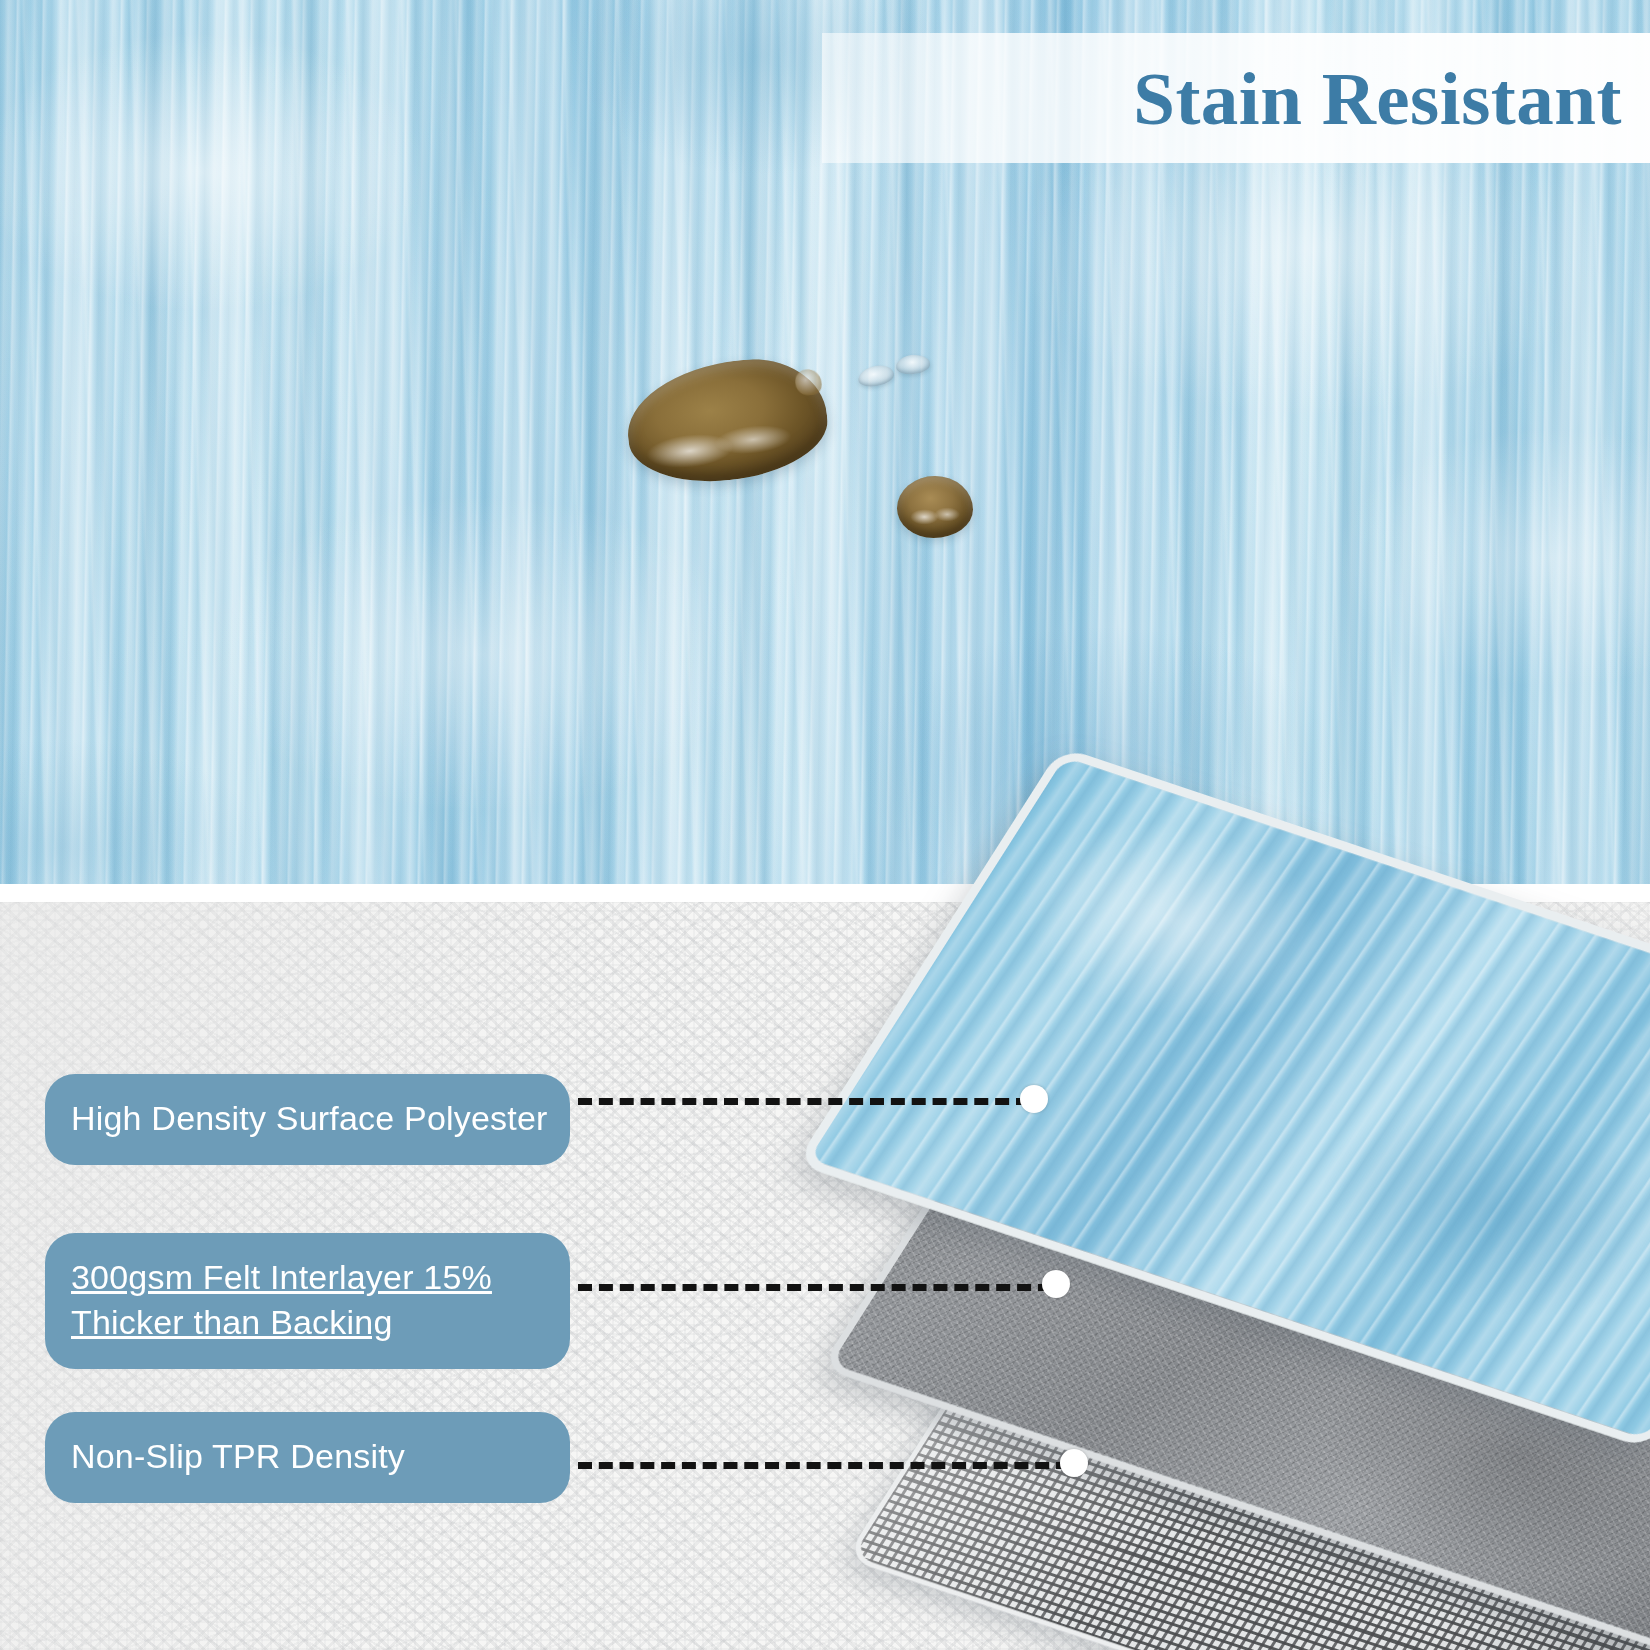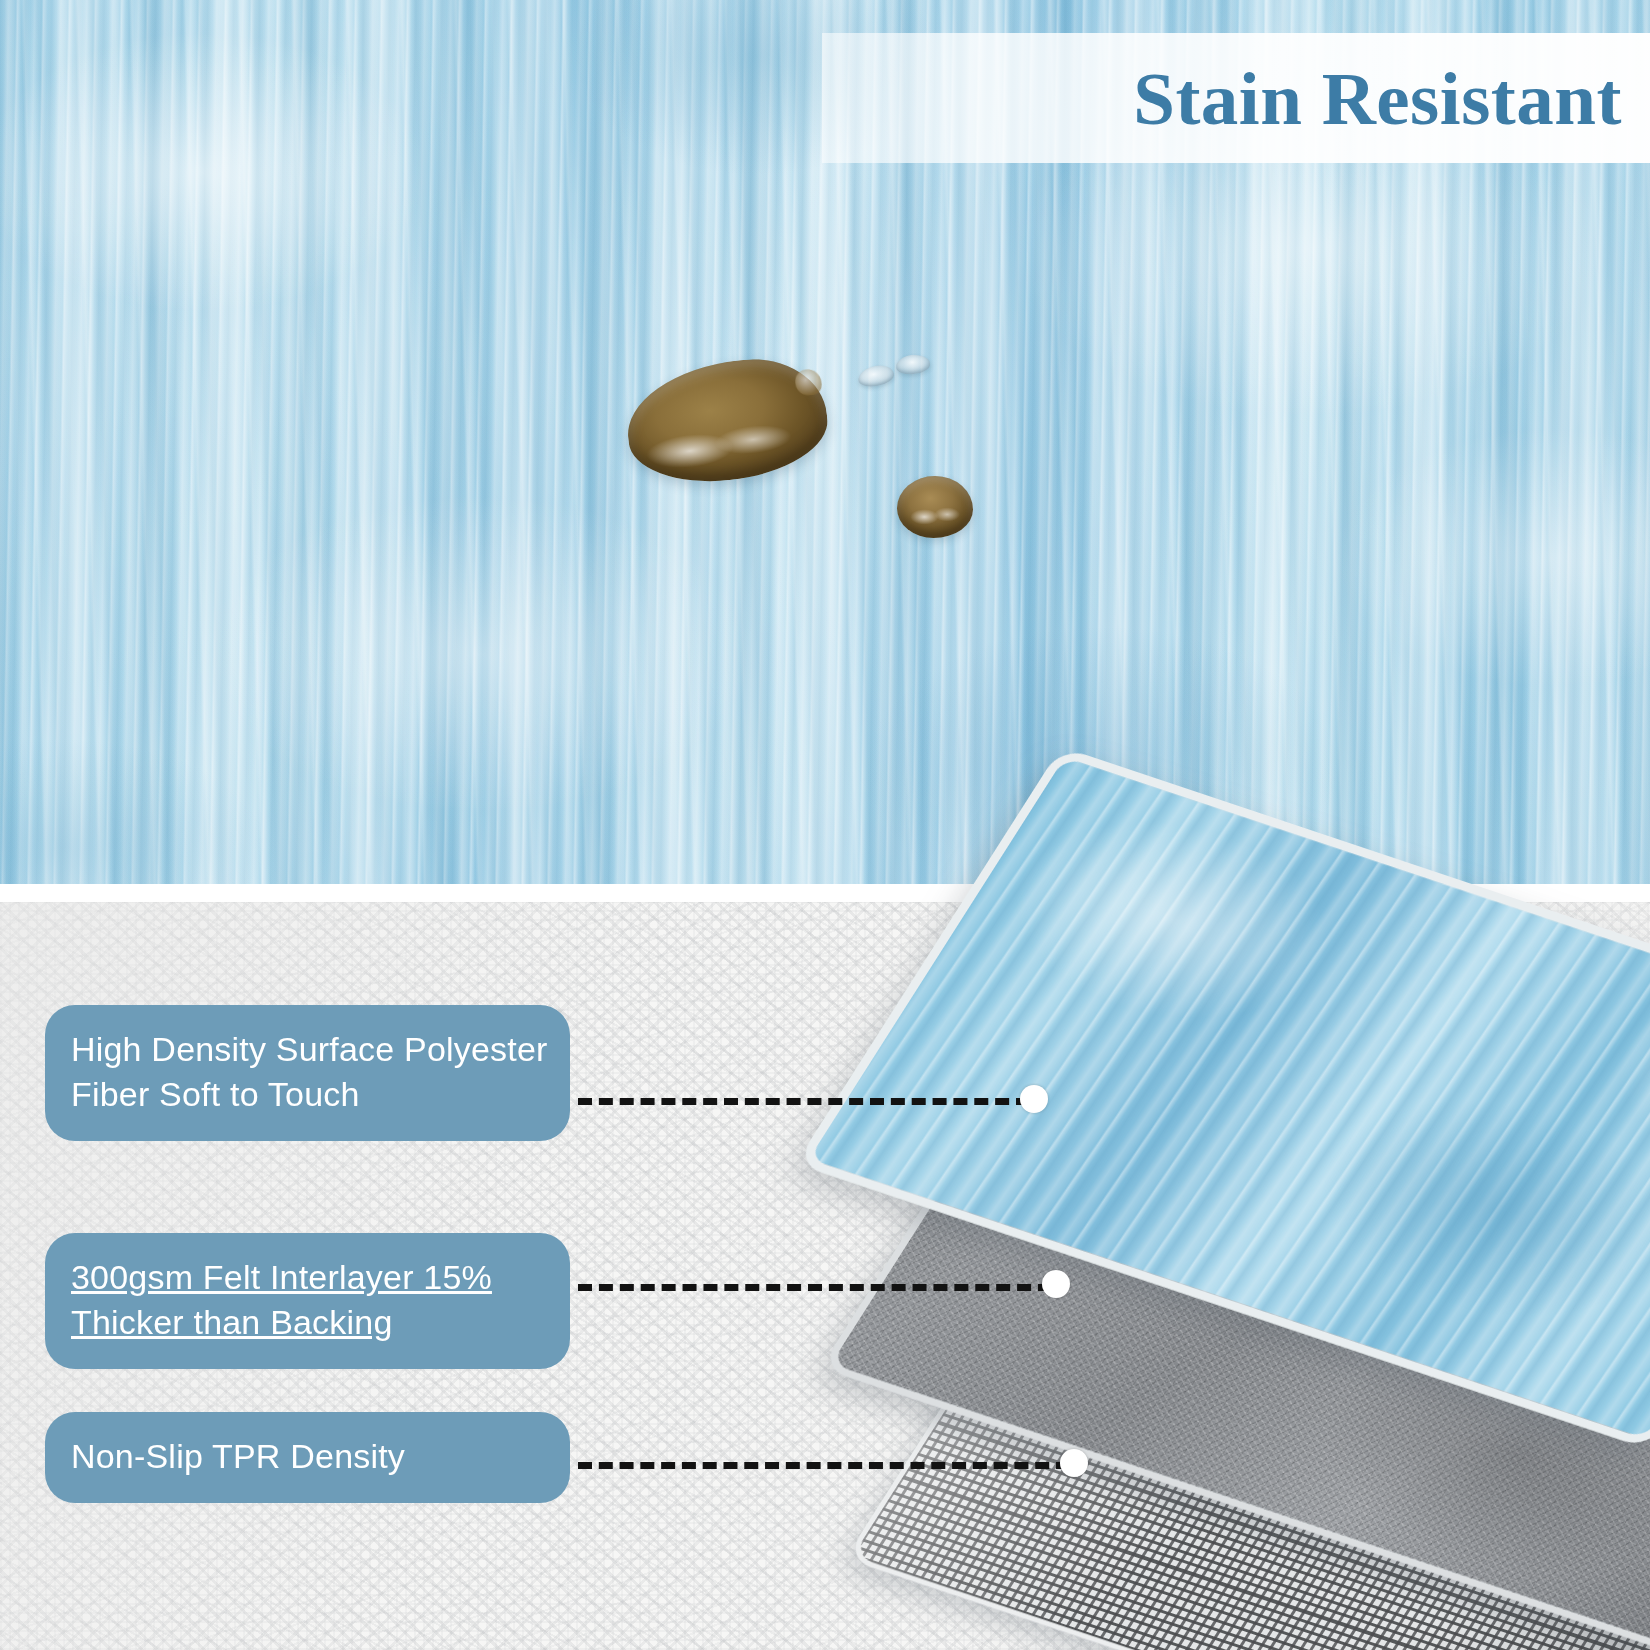--- a/index.html
+++ b/index.html
@@ -313,21 +313,21 @@
     width: 525px;
     border-radius: 30px;
     background: #6d9cb8;
     color: #ffffff;
     box-sizing: border-box;
     padding: 22px 26px 24px 26px;
     font-size: 34px;
     line-height: 1.32;
     letter-spacing: .2px;
   }
-  #callout-1 { top: 1005px; }
+  #callout-1 { top: 1074px; }
   #callout-2 { top: 1233px; text-decoration: underline; }
   #callout-3 { top: 1412px; }
   .callout-line { display: block; white-space: nowrap; }
 
   
   .connector {
     position: absolute;
     height: 0;
     border-top: 7px dashed #121212;
   }
@@ -389,21 +389,20 @@
   <div class="connector" id="connector-1"></div>
   <div class="connector" id="connector-2"></div>
   <div class="connector" id="connector-3"></div>
 
   <div class="end-dot" id="dot-1"></div>
   <div class="end-dot" id="dot-2"></div>
   <div class="end-dot" id="dot-3"></div>
 
   <div class="callout" id="callout-1">
     <span class="callout-line">High Density Surface Polyester</span>
-    <span class="callout-line">Fiber Soft to Touch</span>
   </div>
   <div class="callout" id="callout-2">
     <span class="callout-line">300gsm Felt Interlayer 15%</span>
     <span class="callout-line">Thicker than Backing</span>
   </div>
   <div class="callout" id="callout-3">
     <span class="callout-line">Non-Slip TPR Density</span>
   </div>
 
 </div>

